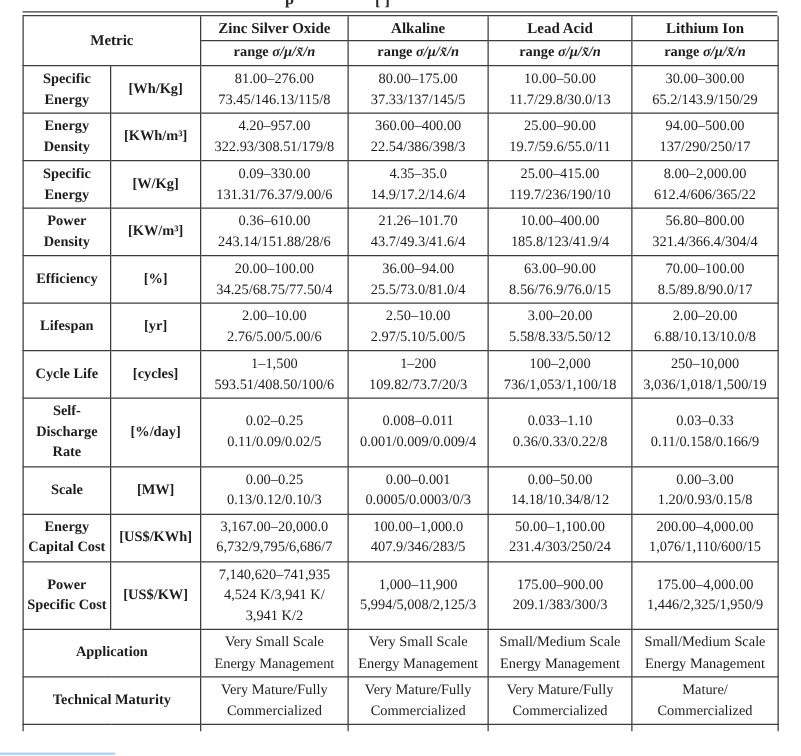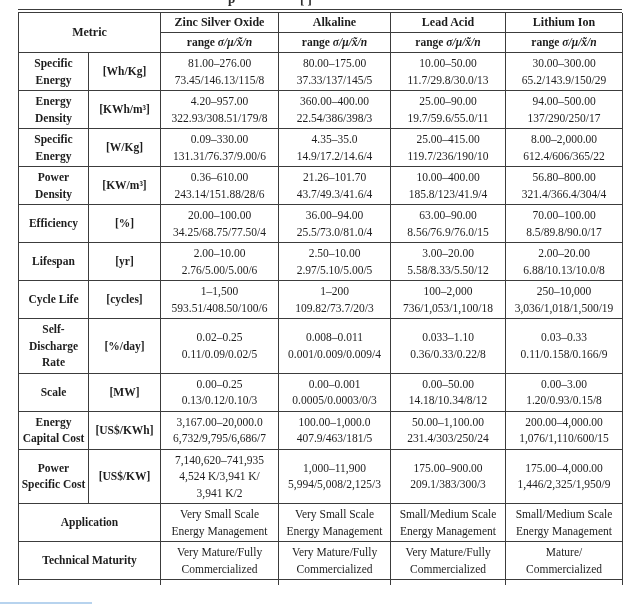--- a/index.html
+++ b/index.html
@@ -251,21 +251,21 @@
         </tr>
         <tr>
           <th>Energy Capital Cost</th>
           <th>[US$/KWh]</th>
           <td>
             <div class="ln">3,167.00–20,000.0</div>
             <div class="ln">6,732/9,795/6,686/7</div>
           </td>
           <td>
             <div class="ln">100.00–1,000.0</div>
-            <div class="ln">407.9/463/181/5</div>
+            <div class="ln">407.9/346/283/5</div>
           </td>
           <td>
             <div class="ln">50.00–1,100.00</div>
             <div class="ln">231.4/303/250/24</div>
           </td>
           <td>
             <div class="ln">200.00–4,000.00</div>
             <div class="ln">1,076/1,110/600/15</div>
           </td>
         </tr>

